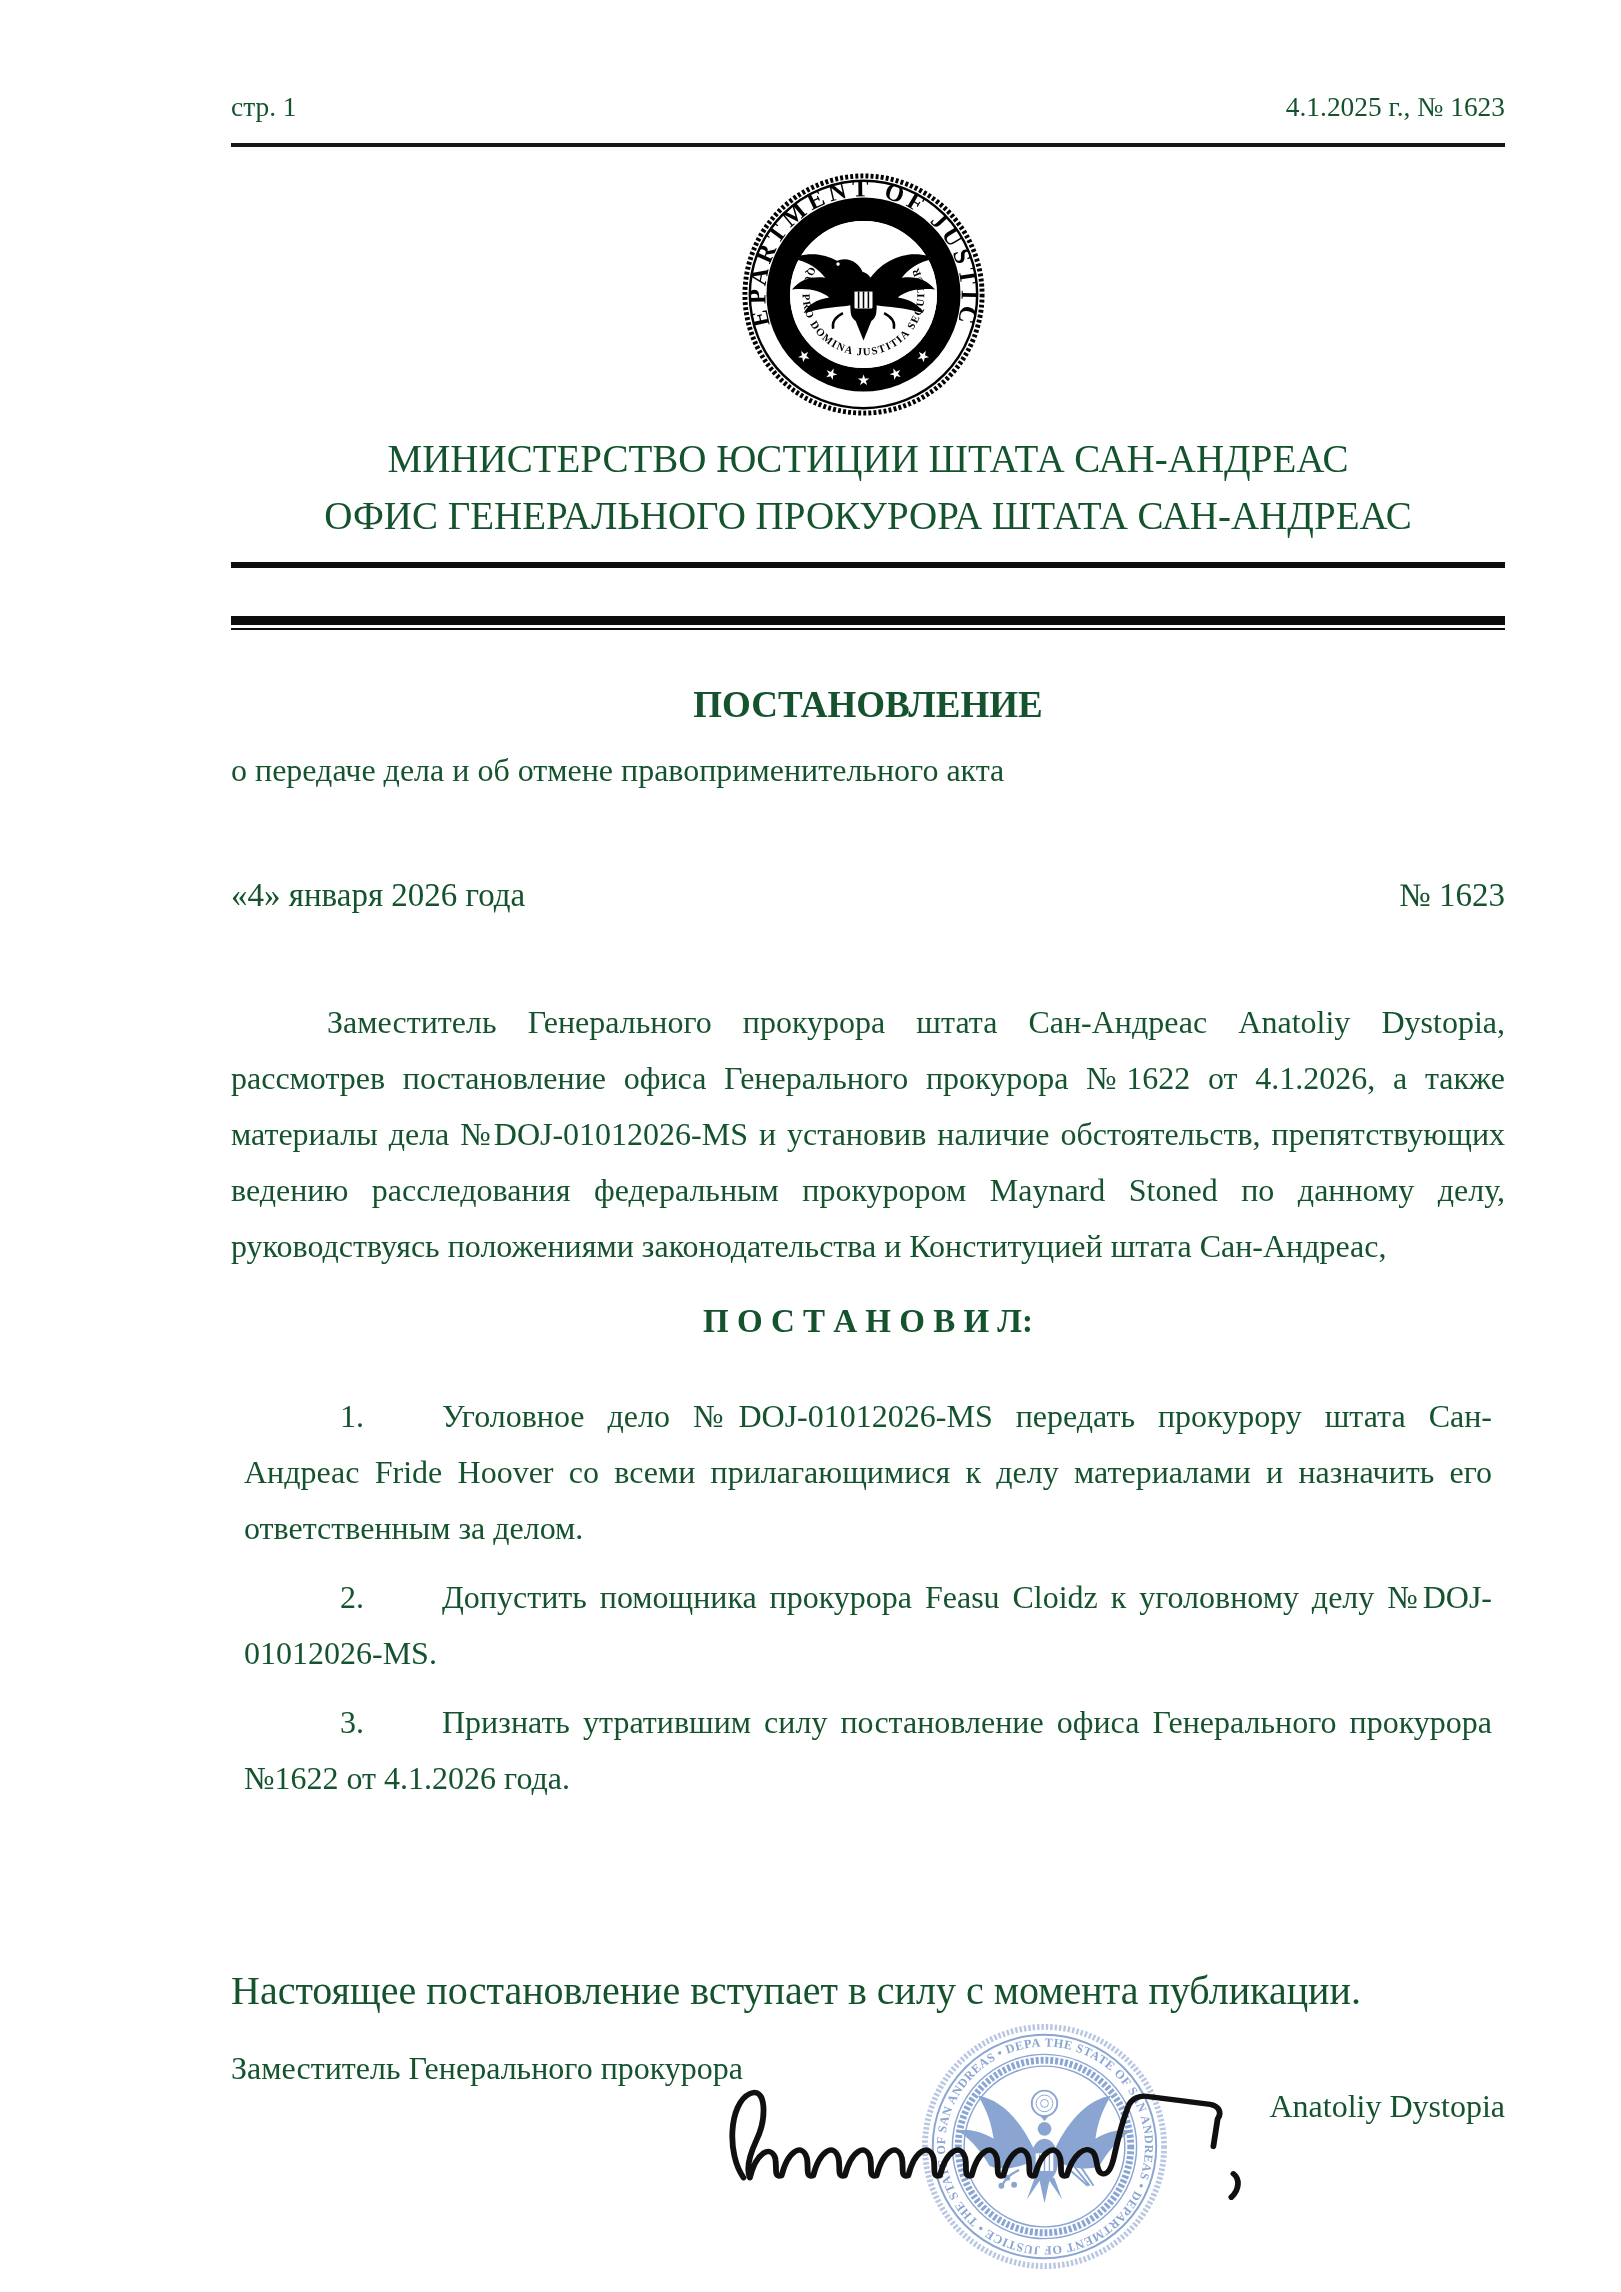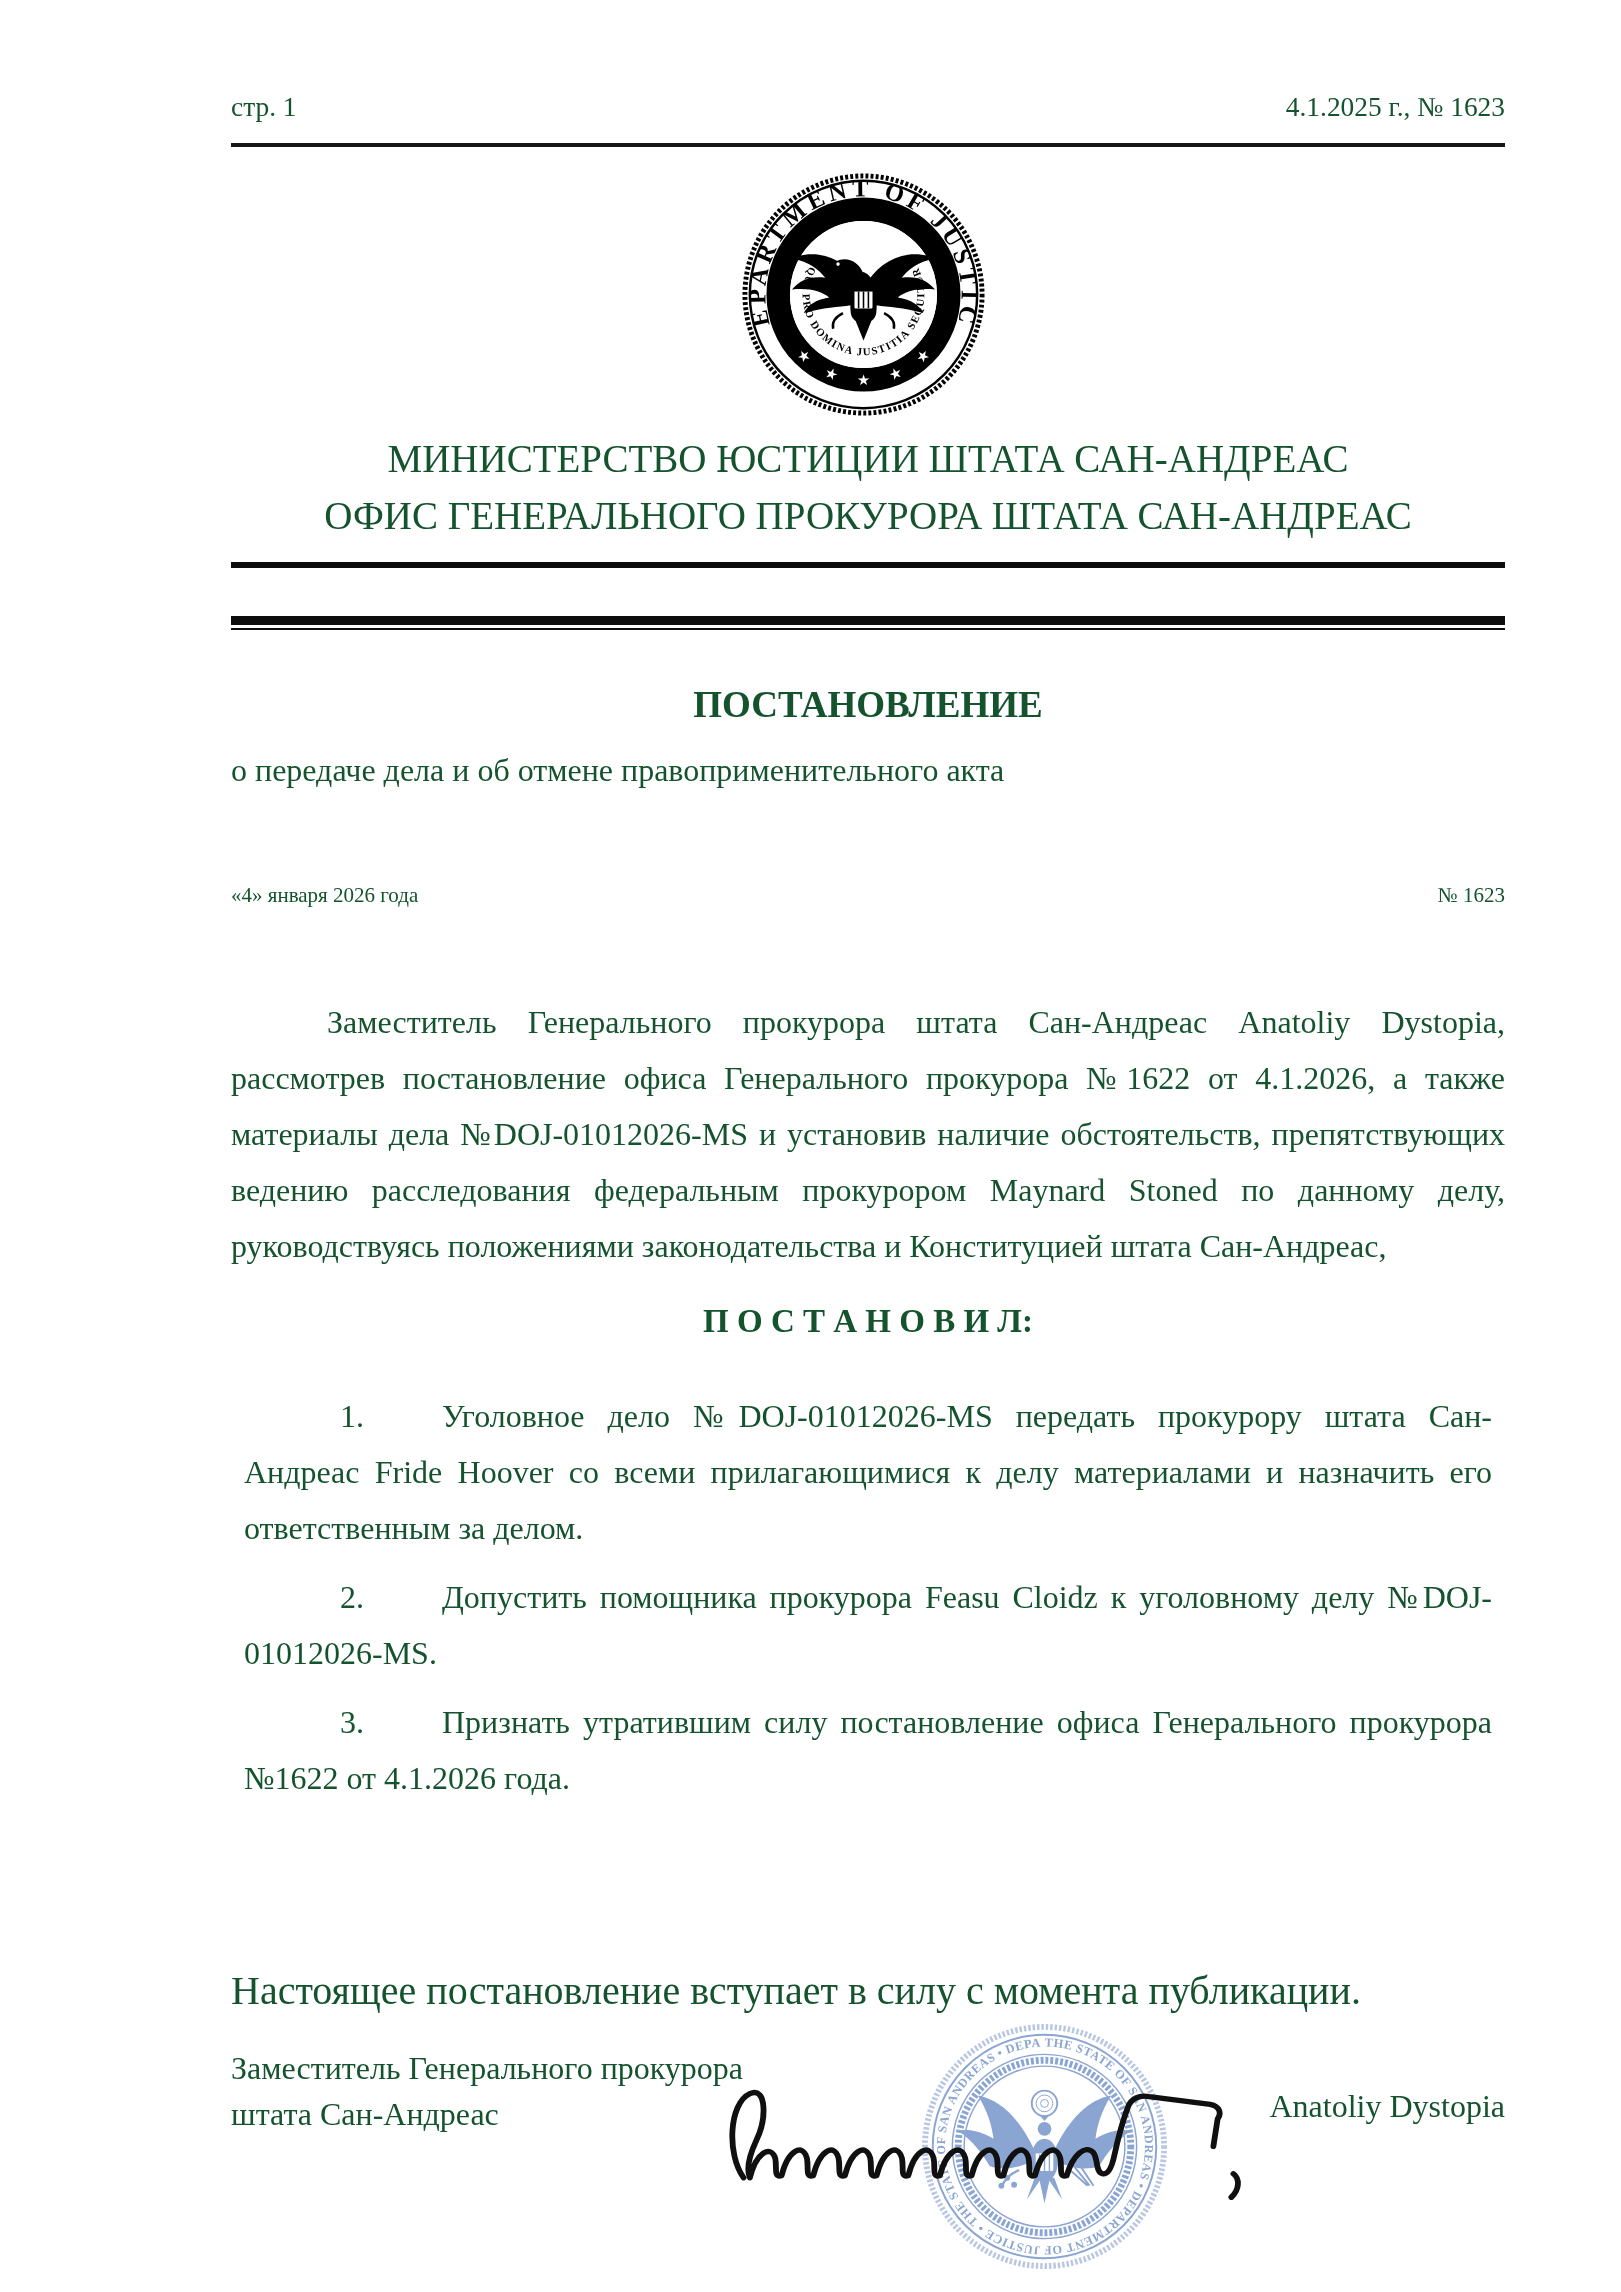--- a/index.html
+++ b/index.html
@@ -17,21 +17,21 @@
   .rule1{top:143px;height:3.9px;background:#161616;}
   .seal-doj{top:172px;left:741px;width:245px;height:245px;}
   .lh1{top:435px;text-align:center;font-size:39px;line-height:47px;}
   .lh2{top:492px;text-align:center;font-size:39px;line-height:47px;}
   .rule2{top:562px;height:5.9px;background:#0d0d0d;}
   .addr{top:572px;text-align:center;font-size:33px;line-height:41px;}
   .rule3a{top:616px;height:8.8px;background:#0d0d0d;}
   .rule3b{top:628px;height:2px;background:#0d0d0d;}
   .doc-title{top:682px;text-align:center;font-size:37px;font-weight:bold;line-height:45px;}
   .doc-subtitle{top:750px;text-align:left;font-size:32px;line-height:41px;}
-  .date-row{top:875px;display:flex;justify-content:space-between;font-size:21px;line-height:41px;}
+  .date-row{top:875px;display:flex;justify-content:space-between;font-size:33px;line-height:41px;}
   .preamble{top:994px;font-size:32px;line-height:56px;text-align:justify;text-indent:96px;}
   .resolved{top:1300px;text-align:center;font-size:33px;font-weight:bold;line-height:43px;}
   .items{top:1375px;font-size:32px;line-height:56px;text-align:justify;}
   .items p{margin:13px;text-indent:96px;}
   .tab-gap{display:inline-block;width:78px;}
   .effective{top:1922px;font-size:40px;line-height:41px;margin-top:48px;}
   .sig-role{top:2045px;left:231px;width:608px;font-size:32px;line-height:46px;}
   .seal-state{top:2023px;left:921px;width:247px;height:247px;}
   .sign-svg{top:2080px;left:714px;width:549px;height:127px;}
   .sig-name{top:2086px;text-align:right;font-size:32px;line-height:41px;}
@@ -163,18 +163,17 @@
                C310,72 324,64 328,80 C330,90 326,100 334,98
                C340,76 352,66 359,74 C364,80 361,94 368,96
                C374,97 377,88 379,78 C383,58 387,42 392,28
                C395,19 403,15 412,17 L470,25 C479,27 481,34 477,40 L473,68"></path>
       <path d="M492,96 C498,101 498,112 490,120"></path>
     </g>
   </svg>
 
   <div class="abs sig-role">
     <div>Заместитель Генерального прокурора</div>
-    <div>штата Сан-Андреас</div>
   </div>
   <div class="abs content sig-name">Anatoliy Dystopia</div>
 
 </div>
 
 
 </body></html>

